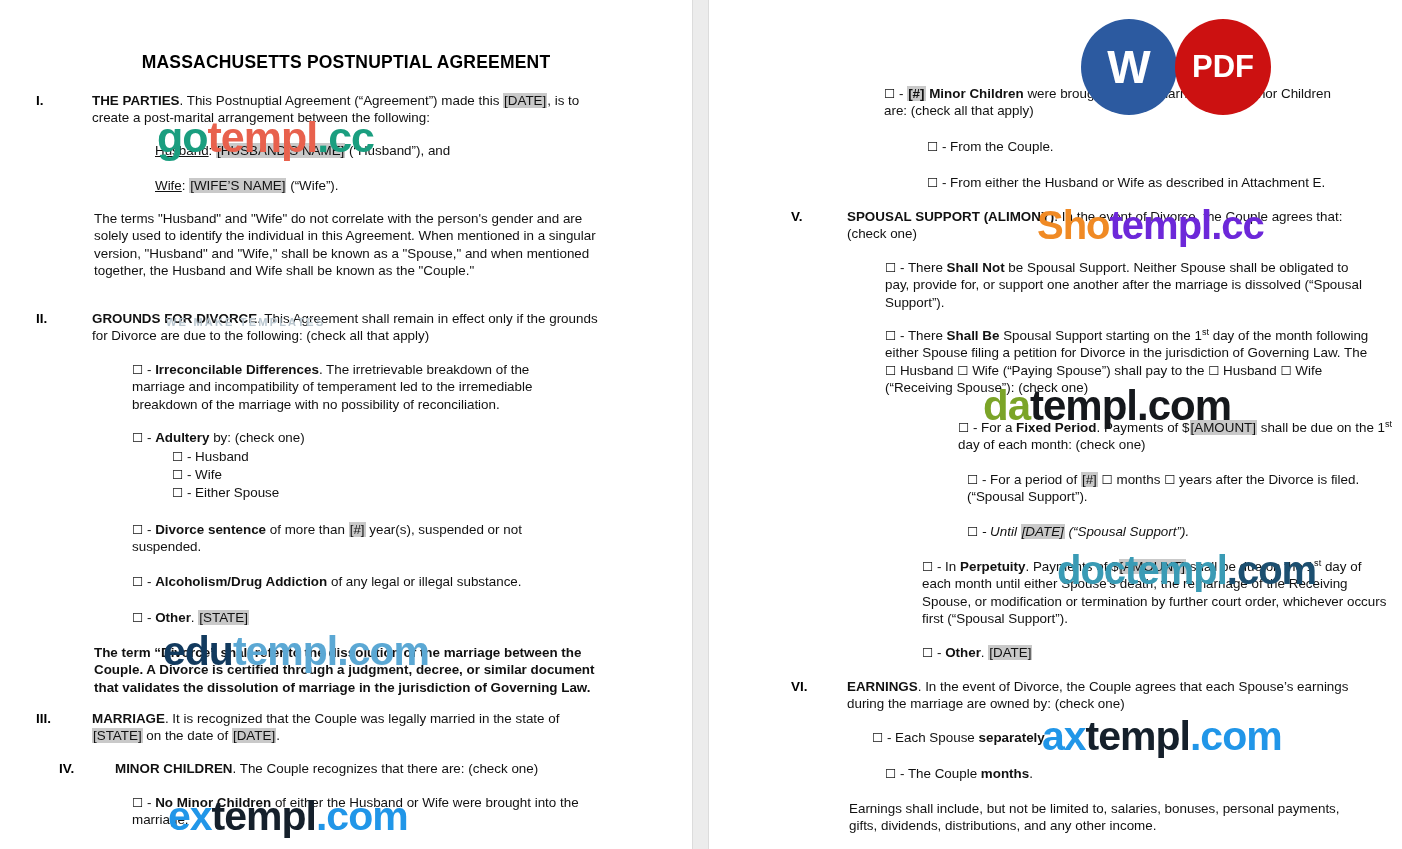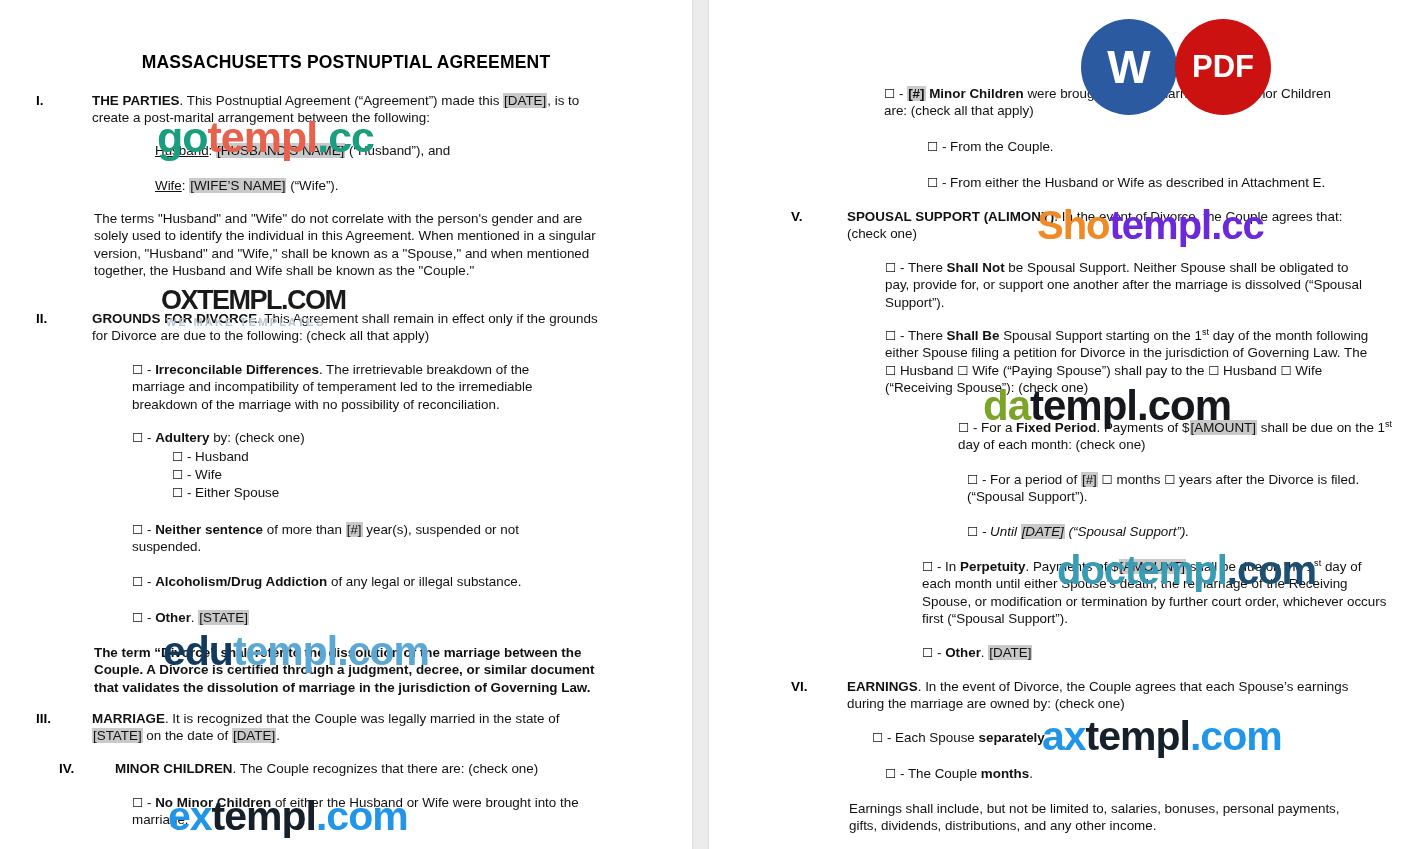--- a/index.html
+++ b/index.html
@@ -96,21 +96,21 @@
     <span class="cb">☐</span><span> - Husband</span>
   </div>
   <div class="para" style="left:172px;top:466px;">
     <span class="cb">☐</span><span> - Wife</span>
   </div>
   <div class="para" style="left:172px;top:484px;">
     <span class="cb">☐</span><span> - Either Spouse</span>
   </div>
 
   <div class="para" style="left:132px;top:521px;width:450px;">
-    <span class="cb">☐</span><span> - </span><b>Neither sentence</b><span> of more than </span><span class="fill">[#]</span><span> year(s), suspended or not suspended.</span>
+    <span class="cb">☐</span><span> - </span><b>Divorce sentence</b><span> of more than </span><span class="fill">[#]</span><span> year(s), suspended or not suspended.</span>
   </div>
 
   <div class="para" style="left:132px;top:573px;width:450px;">
     <span class="cb">☐</span><span> - </span><b>Alcoholism/Drug Addiction</b><span> of any legal or illegal substance.</span>
   </div>
 
   <div class="para" style="left:132px;top:609px;width:450px;">
     <span class="cb">☐</span><span> - </span><b>Other</b><span>. </span><span class="fill">[STATE]</span>
   </div>
 
@@ -130,21 +130,20 @@
     </div>
   </div>
 
   <div class="para" style="left:132px;top:794px;width:460px;">
     <span class="cb">☐</span><span> - </span><b>No Minor Children</b><span> of either the Husband or Wife were brought into the marriage.</span>
   </div>
 
   <div class="wm" id="wm-gotempl">
     <span style="color:#1a9e7f">go</span><span style="color:#e8614d">templ</span><span style="color:#1a9e7f">.cc</span>
   </div>
-  <div class="wm" id="wm-oxtempl" style="color:#1a1a1a">OXTEMPL.COM</div>
   <div id="wm-oxtempl-sub">WE MAKE TEMPLATES</div>
   <div class="wm" id="wm-edutempl">
     <span style="color:#123a5e">edu</span><span style="color:#5ba8d4">templ.com</span>
   </div>
   <div class="wm" id="wm-extempl">
     <span style="color:#2196e8">ex</span><span style="color:#15202b">templ</span><span style="color:#2196e8">.com</span>
   </div>
 </div>
 
 <div class="gutter"></div>

